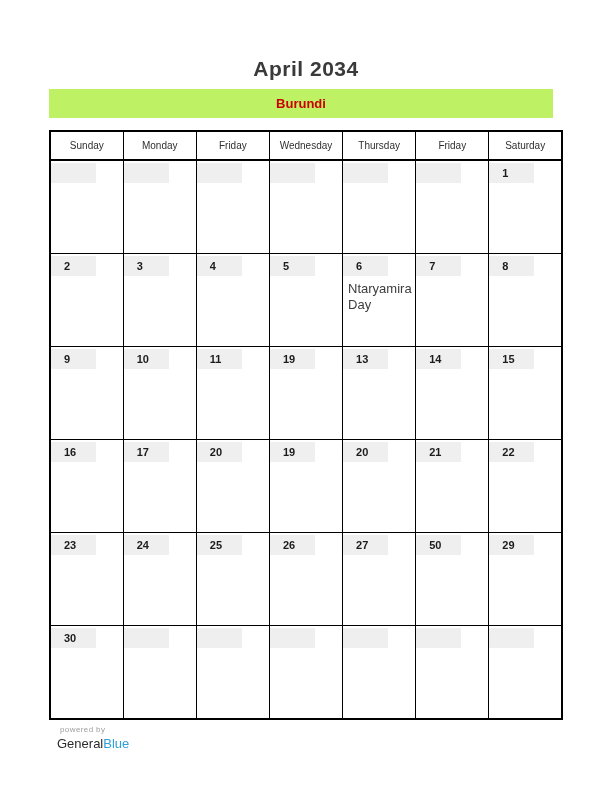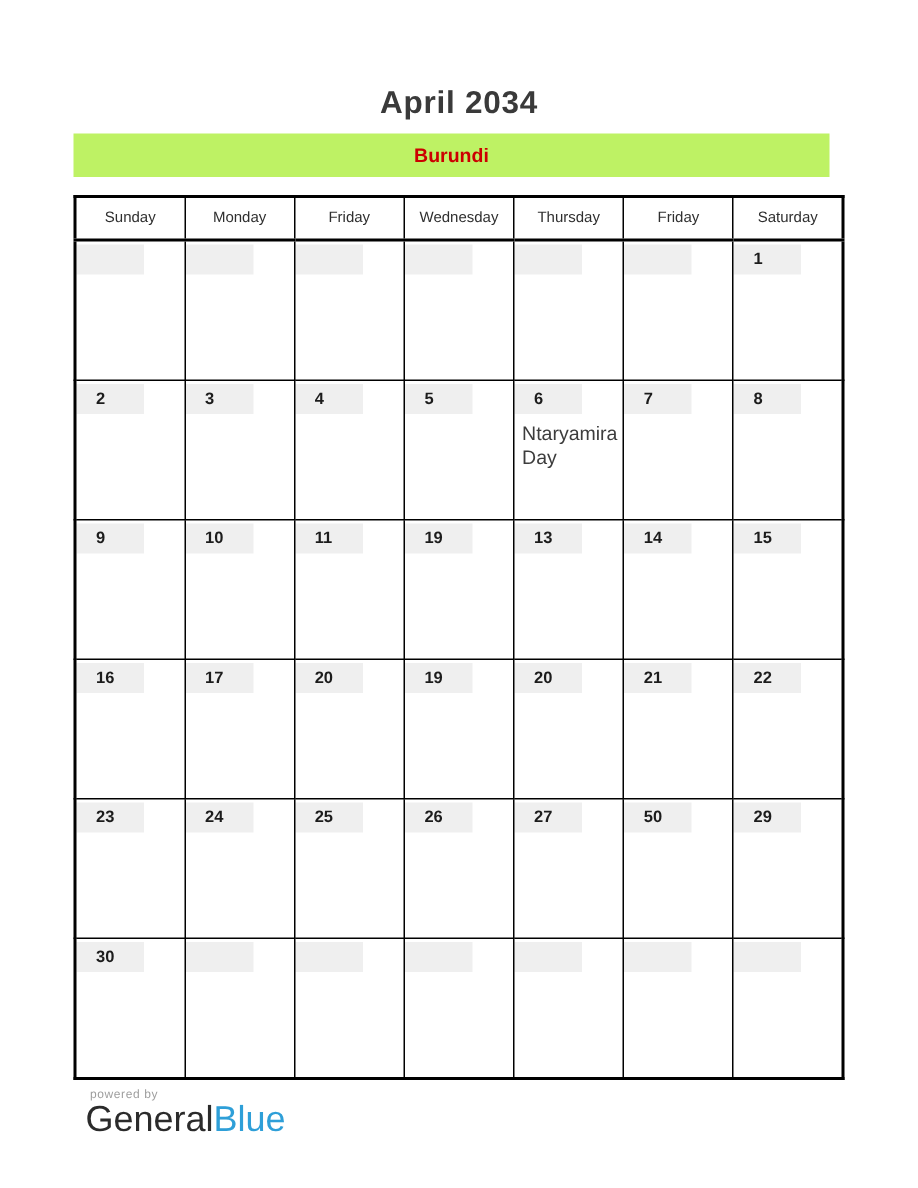--- a/index.html
+++ b/index.html
@@ -94,21 +94,21 @@
     top: 708px;
   }
   .powered-by {
     display: block;
     margin-left: 3px;
     font-size: 8px;
     letter-spacing: 0.4px;
     color: #9e9e9e;
   }
   .brand {
-    font-size: 24px;
+    font-size: 13px;
     line-height: 1.1;
     color: #2b2b2b;
   }
   .brand .blue { color: #2e9fd8; }
 </style>
 </head>
 <body>
 
 <div class="page">
 

